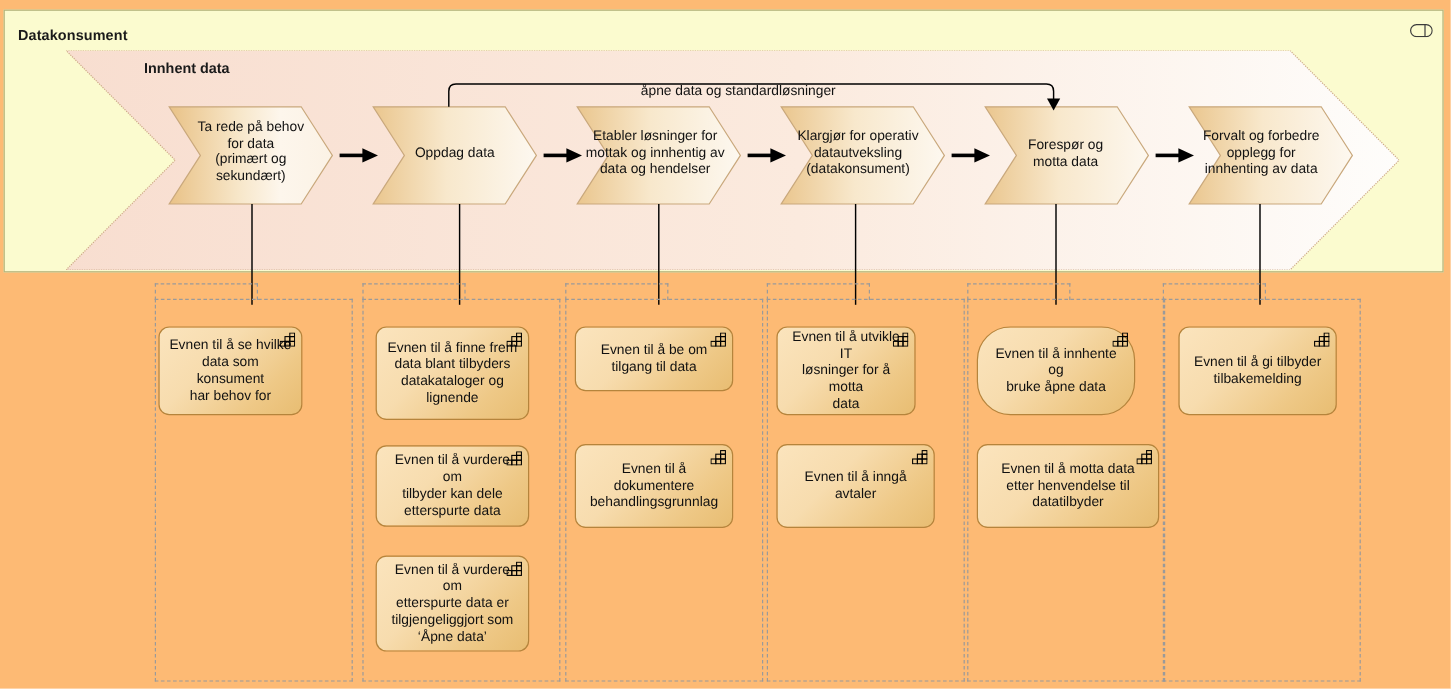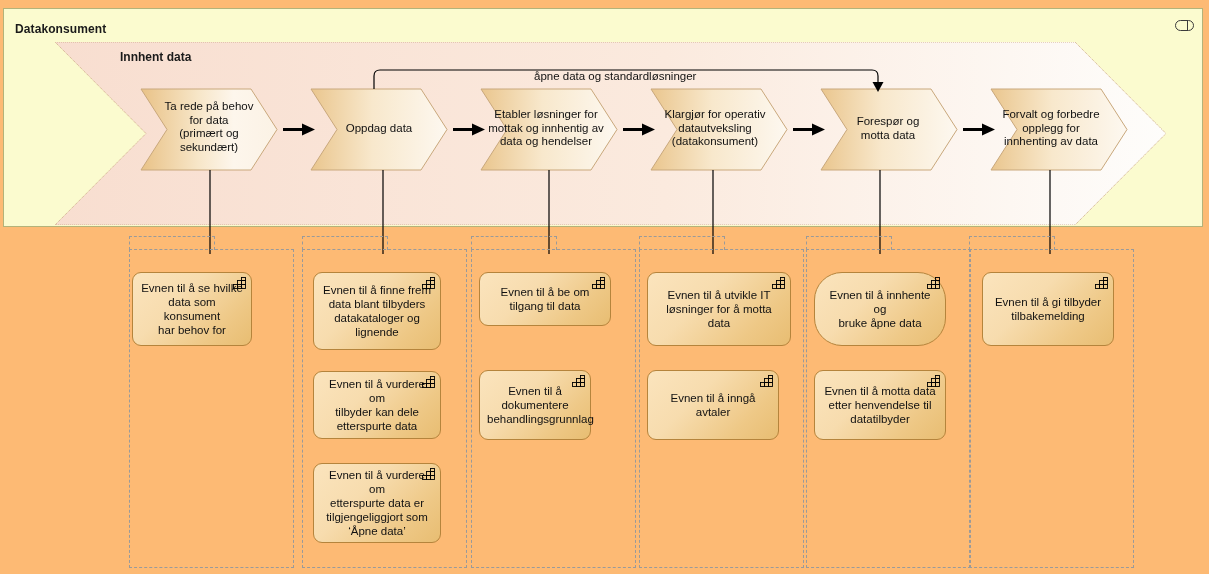--- a/index.html
+++ b/index.html
@@ -353,41 +353,41 @@
       <g fill="none" stroke="#000" stroke-width="0.9">
         <rect x="0.5" y="7.5" width="4" height="4"></rect>
           <rect x="4.5" y="7.5" width="4" height="4"></rect>
         <rect x="8.5" y="7.5" width="4" height="4"></rect>
           <rect x="4.5" y="3.5" width="4" height="4"></rect>
         <rect x="8.5" y="3.5" width="4" height="4"></rect>
           <rect x="8.5" y="0.5" width="4" height="3"></rect>
       </g>
     </svg>
   </div>
-  <div class="cap" style="left:479px; top:370px; width:112px; height:70px;">
+  <div class="cap" style="left:479px; top:370px; width:132px; height:70px;">
     <span class="cap-text">Evnen til å
 dokumentere
 behandlingsgrunnlag</span>
     <svg class="cap-icon" viewBox="0 0 13 12">
       <g fill="none" stroke="#000" stroke-width="0.9">
         <rect x="0.5" y="7.5" width="4" height="4"></rect>
           <rect x="4.5" y="7.5" width="4" height="4"></rect>
         <rect x="8.5" y="7.5" width="4" height="4"></rect>
           <rect x="4.5" y="3.5" width="4" height="4"></rect>
         <rect x="8.5" y="3.5" width="4" height="4"></rect>
           <rect x="8.5" y="0.5" width="4" height="3"></rect>
       </g>
     </svg>
   </div>
 
   <div class="group-col" style="left:639px; top:236px; width:165px; height:332px;">
     <div class="tab" style="width:86px;"></div>
     <div class="body" style="top:13px; width:165px; height:319px;"></div>
   </div>
-  <div class="cap" style="left:647px; top:272px; width:144px; height:74px;">
+  <div class="cap" style="left:647px; top:272px; width:116px; height:74px;">
     <span class="cap-text">Evnen til å utvikle IT
 løsninger for å motta
 data</span>
     <svg class="cap-icon" viewBox="0 0 13 12">
       <g fill="none" stroke="#000" stroke-width="0.9">
         <rect x="0.5" y="7.5" width="4" height="4"></rect>
           <rect x="4.5" y="7.5" width="4" height="4"></rect>
         <rect x="8.5" y="7.5" width="4" height="4"></rect>
           <rect x="4.5" y="3.5" width="4" height="4"></rect>
         <rect x="8.5" y="3.5" width="4" height="4"></rect>
@@ -420,21 +420,21 @@
       <g fill="none" stroke="#000" stroke-width="0.9">
         <rect x="0.5" y="7.5" width="4" height="4"></rect>
           <rect x="4.5" y="7.5" width="4" height="4"></rect>
         <rect x="8.5" y="7.5" width="4" height="4"></rect>
           <rect x="4.5" y="3.5" width="4" height="4"></rect>
         <rect x="8.5" y="3.5" width="4" height="4"></rect>
           <rect x="8.5" y="0.5" width="4" height="3"></rect>
       </g>
     </svg>
   </div>
-  <div class="cap" style="left:814px; top:370px; width:132px; height:70px;text-align:center;">
+  <div class="cap" style="left:814px; top:370px; width:152px; height:70px;text-align:center;">
     <span class="cap-text">Evnen til å motta data
 etter henvendelse til
 datatilbyder</span>
     <svg class="cap-icon" viewBox="0 0 13 12">
       <g fill="none" stroke="#000" stroke-width="0.9">
         <rect x="0.5" y="7.5" width="4" height="4"></rect>
           <rect x="4.5" y="7.5" width="4" height="4"></rect>
         <rect x="8.5" y="7.5" width="4" height="4"></rect>
           <rect x="4.5" y="3.5" width="4" height="4"></rect>
         <rect x="8.5" y="3.5" width="4" height="4"></rect>

